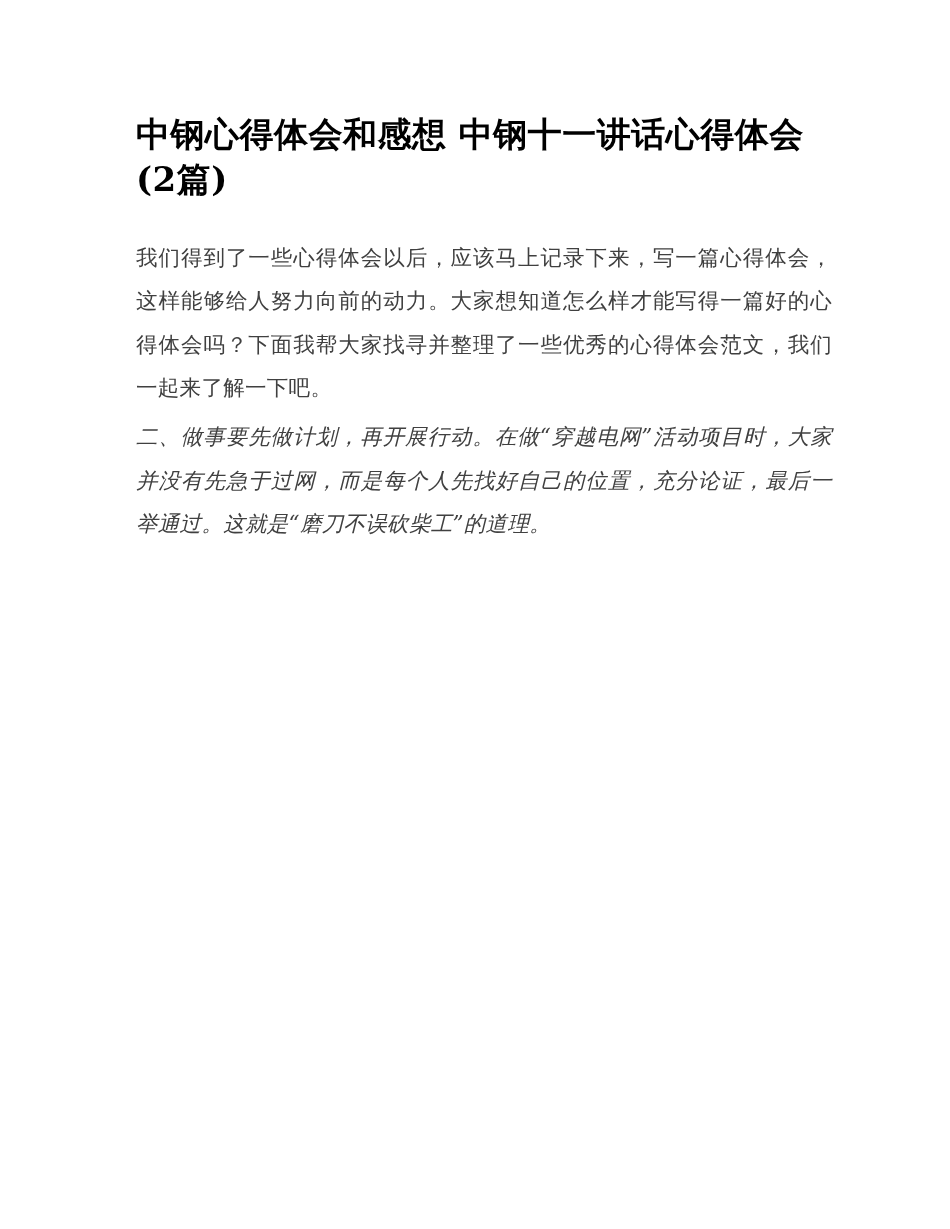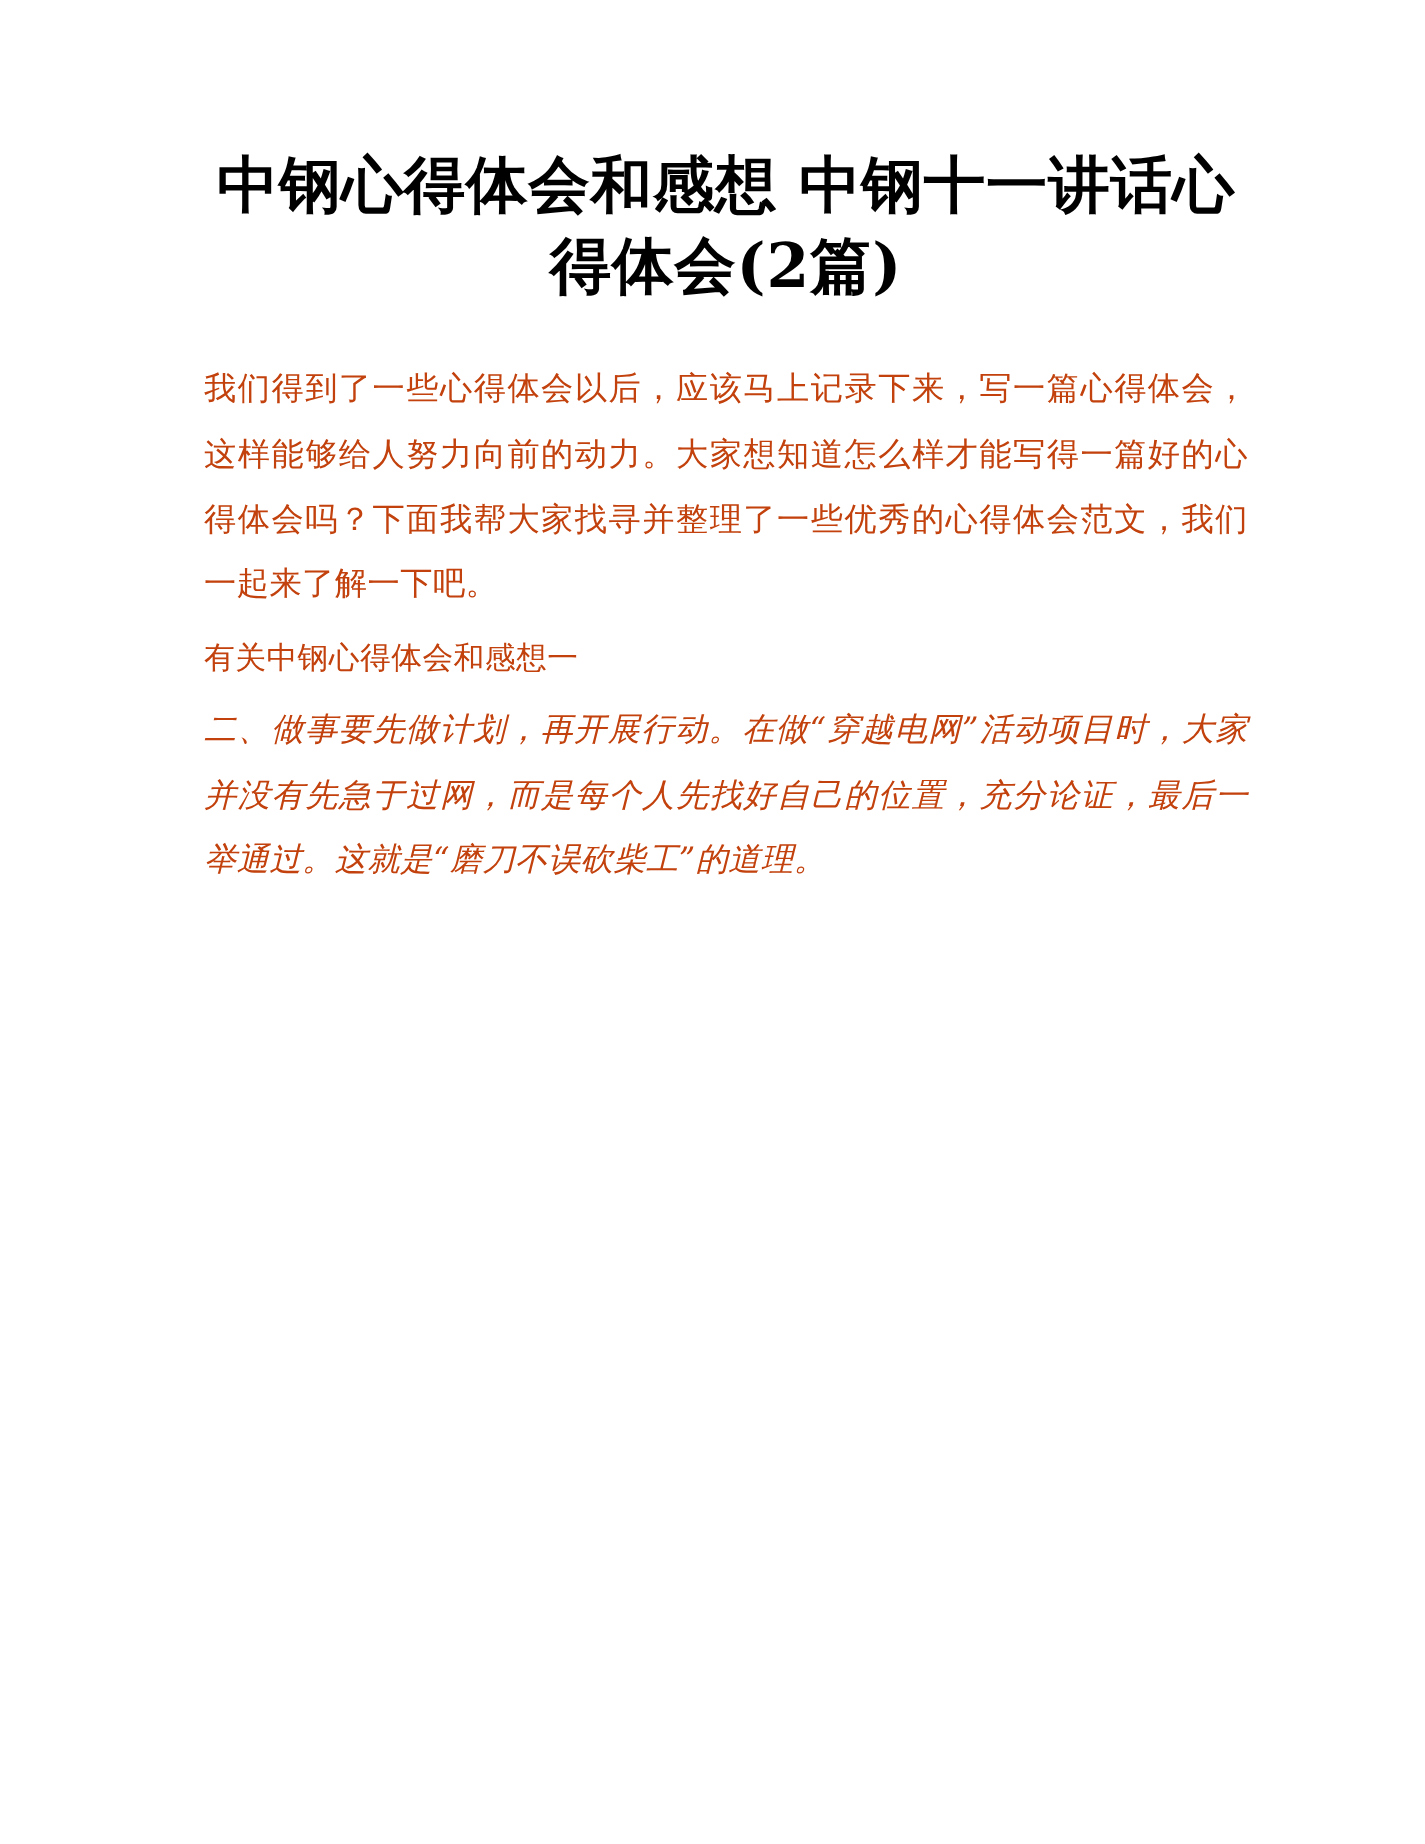--- a/index.html
+++ b/index.html
@@ -18,48 +18,47 @@
     width: 950px;
     height: 1229px;
     box-sizing: border-box;
     padding: 96px 118px 40px 136px;
     background: #ffffff;
     position: relative;
   }
   .doc-title {
     font-family: "DejaVu Serif", "Liberation Serif", serif;
     font-weight: bold;
-    font-size: 41px;
+    font-size: 34px;
     line-height: 1.32;
     letter-spacing: 0.5px;
-    margin: 0 0 34px 0;
+    margin: 16px 0 34px 0;
     color: #000000;
-    text-align: center;
+    text-align: left;
   }
   .para {
     font-size: 21.5px;
     line-height: 2.02;
     margin: 0 0 6px 0;
     text-align: justify;
     text-justify: inter-ideograph;
     letter-spacing: 0.3px;
-    color: #c2410c;
+    color: #404040;
   }
   .para.lead {
     text-indent: 0;
   }
   .para.tight {
     font-size: 20.5px;
   }
   .para:last-child {
     margin-bottom: 0;
     font-style: italic;
   }
 </style>
 </head>
 <body>
 
 <div class="page">
   <h1 class="doc-title">中钢心得体会和感想 中钢十一讲话心得体会(2篇)</h1>
   <p class="para lead">我们得到了一些心得体会以后，应该马上记录下来，写一篇心得体会，这样能够给人努力向前的动力。大家想知道怎么样才能写得一篇好的心得体会吗？下面我帮大家找寻并整理了一些优秀的心得体会范文，我们一起来了解一下吧。</p>
-  <p class="para tight">有关中钢心得体会和感想一</p>
   <p class="para">二、做事要先做计划，再开展行动。在做“穿越电网”活动项目时，大家并没有先急于过网，而是每个人先找好自己的位置，充分论证，最后一举通过。这就是“磨刀不误砍柴工”的道理。</p>
 </div>
 
 </body></html>

